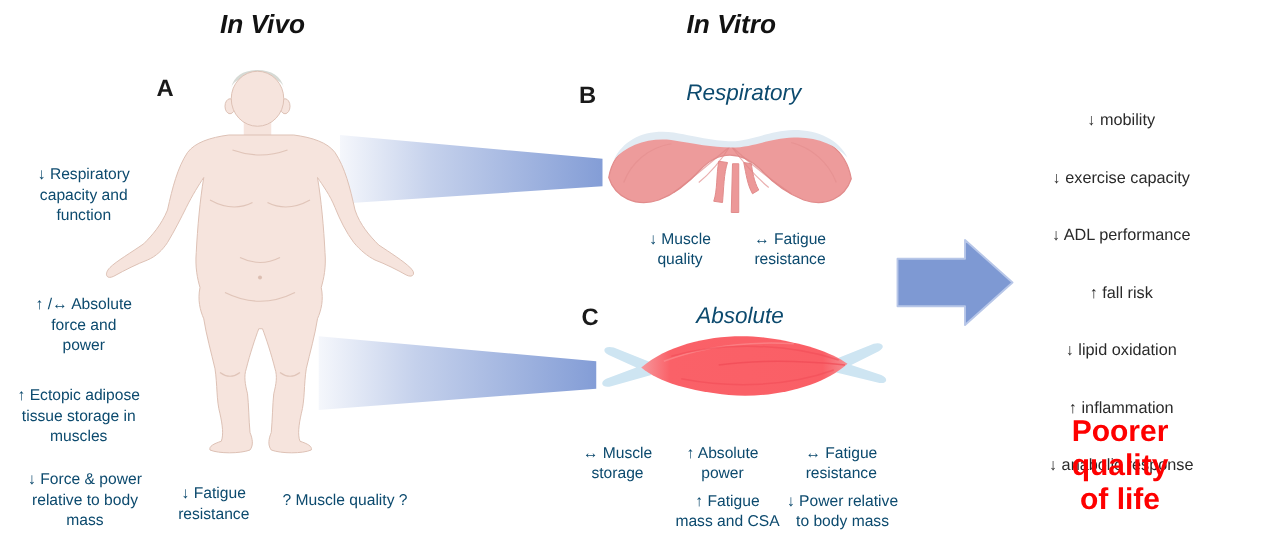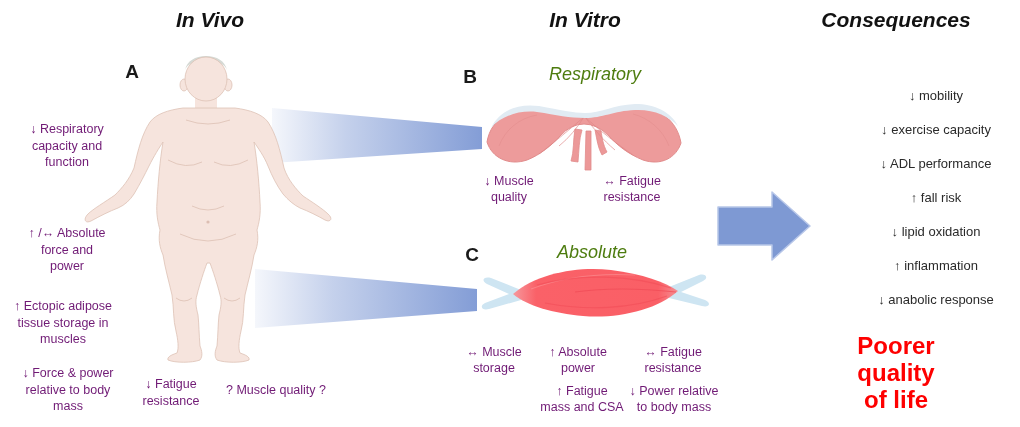--- a/index.html
+++ b/index.html
@@ -4,24 +4,24 @@
 <style>
   html,body{margin:0;padding:0;background:#ffffff;}
   .canvas{
     position:relative;width:1020px;height:427px;background:#ffffff;
     font-family:"Liberation Sans","DejaVu Sans",sans-serif;color:#262626;overflow:hidden;
   }
   .abs{position:absolute;}
   .ctr{transform:translateX(-50%);text-align:center;}
   .title{font-size:21px;font-weight:bold;font-style:italic;color:#121212;white-space:nowrap;}
   .panel-label{font-size:19px;font-weight:bold;color:#1a1a1a;}
-  .organ-title{font-size:18px;font-style:italic;color:#4d7c0f;white-space:nowrap;}
-  .finding{font-size:12.5px;line-height:16.5px;white-space:pre-line;color:#701a75;}
+  .organ-title{font-size:18px;font-style:italic;color:#0c4a6e;white-space:nowrap;}
+  .finding{font-size:12.5px;line-height:16.5px;white-space:pre-line;color:#0c4a6e;margin-top:10px;}
   .finding.tight{line-height:15.5px;}
-  .cons-list{display:flex;flex-direction:column;align-items:center;gap:18px;margin-left:39px;}
+  .cons-list{display:flex;flex-direction:column;align-items:center;gap:30px;}
   .cons-item{font-size:13px;line-height:16px;white-space:nowrap;color:#2a2a2a;}
   .summary{font-size:24px;font-weight:bold;line-height:27px;white-space:pre-line;
            color:var(--summary-red,#fe0000);}
   
   .skin-fill{fill:var(--skin,#f6e4dd);stroke:#ddc1b5;stroke-width:0.8;}
   .skin-flat{fill:var(--skin,#f6e4dd);}
   .skin-line{fill:none;stroke:#dcbeb2;stroke-width:0.9;opacity:0.85;}
   .hair{fill:#d6dad5;}
   .dia-main{fill:var(--diaphragm-pink,#ed9b9b);stroke:#e18c8c;stroke-width:1;}
   .dia-crus{fill:#ec9898;stroke:#e18c8c;stroke-width:0.8;}
@@ -32,21 +32,20 @@
   .mus-hilite{fill:none;stroke:#fc9296;stroke-width:1.2;opacity:0.6;}
   .flow-arrow{fill:var(--arrow-blue,#7e99d3);stroke:#b7c6e8;stroke-width:1.5;stroke-linejoin:round;}
 </style>
 </head>
 <body>
 
 <div class="canvas">
 
   <div class="abs ctr title" style="left:210px;top:8px">In Vivo</div>
   <div class="abs ctr title" style="left:585px;top:8px">In Vitro</div>
-  <div class="abs ctr title" style="left:896px;top:8px">Consequences</div>
 
   <div class="abs ctr panel-label" style="left:132px;top:61px">A</div>
   <div class="abs ctr panel-label" style="left:470px;top:66px">B</div>
   <div class="abs ctr panel-label" style="left:472px;top:244px">C</div>
 
   <div class="abs ctr organ-title" style="left:595px;top:64px">Respiratory</div>
   <div class="abs ctr organ-title" style="left:592px;top:242px">Absolute</div>
 
   <svg class="abs" style="left:268px;top:104px" width="216" height="62" viewBox="0 0 216 62">
     <defs>
@@ -164,21 +163,21 @@
   <div class="abs ctr finding" style="left:63px;top:298px">↑ Ectopic adipose
 tissue storage in
 muscles</div>
   <div class="abs ctr finding" style="left:68px;top:365px">↓ Force &amp; power
 relative to body
 mass</div>
   <div class="abs ctr finding" style="left:171px;top:376px">↓ Fatigue
 resistance</div>
   <div class="abs ctr finding" style="left:276px;top:382px">? Muscle quality ?</div>
 
-  <div class="abs ctr finding tight" style="left:509px;top:174px">↓ Muscle
+  <div class="abs ctr finding tight" style="left:544px;top:174px">↓ Muscle
 quality</div>
   <div class="abs ctr finding tight" style="left:632px;top:174px">↔ Fatigue
 resistance</div>
 
   <div class="abs ctr finding tight" style="left:494px;top:345px">↔ Muscle
 storage</div>
   <div class="abs ctr finding tight" style="left:578px;top:345px">↑ Absolute
 power</div>
   <div class="abs ctr finding tight" style="left:673px;top:345px">↔ Fatigue
 resistance</div>

